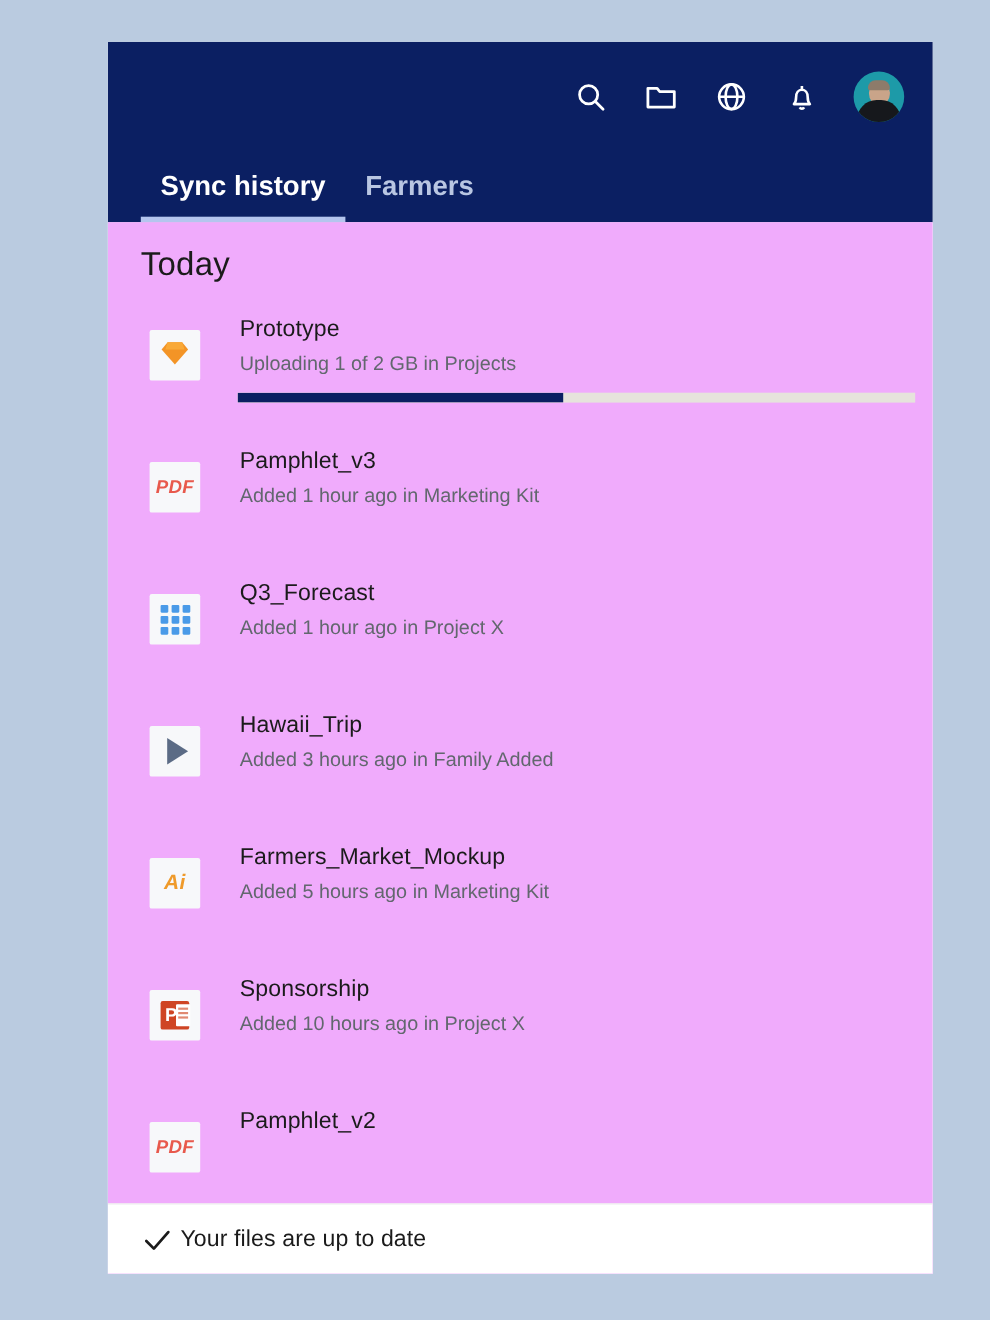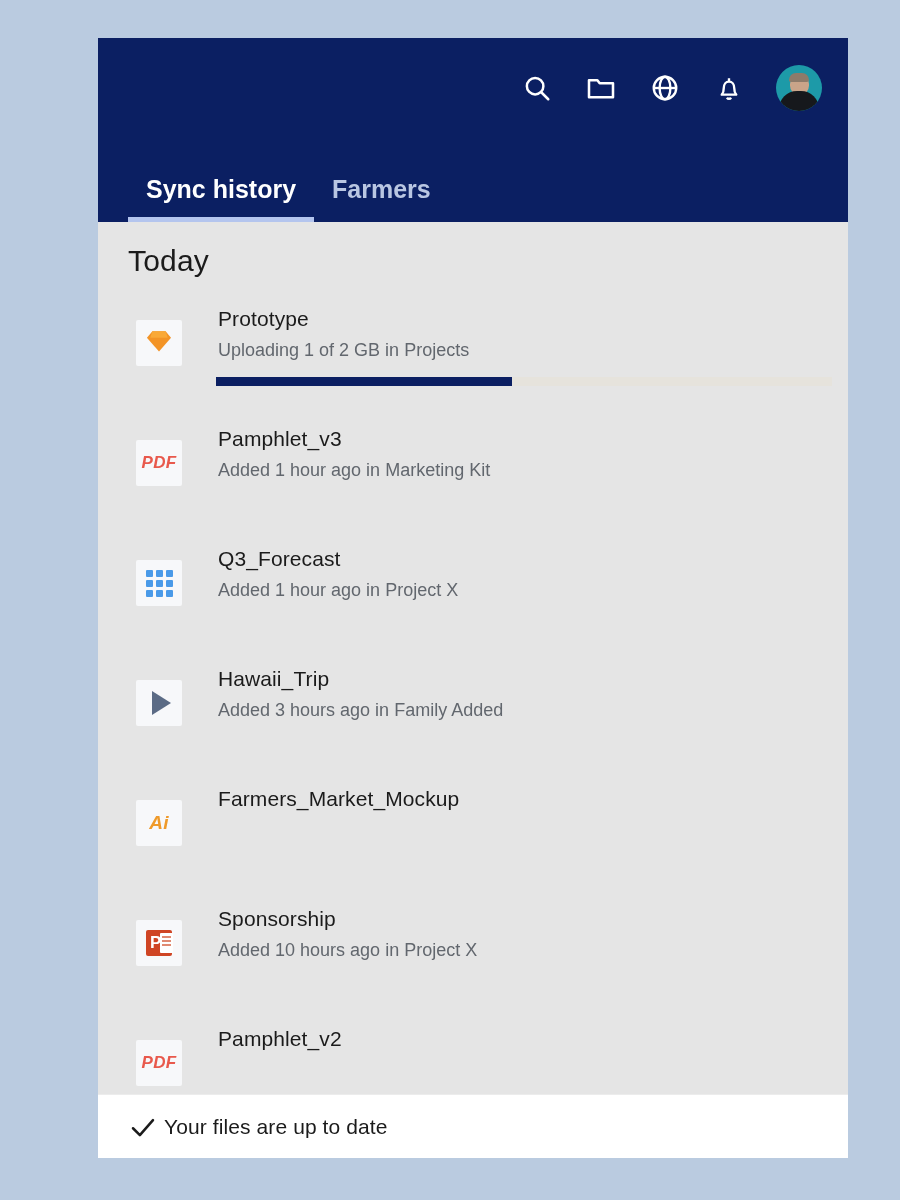--- a/index.html
+++ b/index.html
@@ -25,21 +25,21 @@
     height: 1120px;
     background: #ffffff;
     overflow: hidden;
     display: flex;
     flex-direction: column;
   }
 
   
   #header {
     position: relative;
-    height: 184px;
+    height: 164px;
     background: #0b1f62;
     flex: none;
   }
 
   #header-icons {
     position: absolute;
     right: 26px;
     top: 26px;
     display: flex;
     align-items: center;
@@ -126,21 +126,21 @@
     bottom: 0;
     height: 5px;
     background: #b4c5ee;
   }
 
   
   #content {
     position: relative;
     flex: 1;
     overflow: hidden;
-    background: #e5e5e5;
+    background: #f0abfc;
   }
 
   #section-title {
     font-size: 30px;
     color: #1b1b1b;
     font-weight: normal;
     padding: 22px 0 0 30px;
     letter-spacing: .2px;
   }
 
@@ -426,20 +426,23 @@
           </div>
         </div>
       </div>
 
       <div class="file-row">
         <div class="file-icon-tile">
           <span class="glyph-text glyph-ai">Ai</span>
         </div>
         <div class="file-meta">
           <div class="file-name">Farmers_Market_Mockup</div>
+          <div class="file-sub">
+            <span>Added 5 hours ago in </span><span class="folder-link">Marketing Kit</span>
+          </div>
         </div>
       </div>
 
       <div class="file-row">
         <div class="file-icon-tile">
           <span class="ppt-icon">
             <span class="ppt-box"></span>
             <span class="ppt-page"></span>
             <span class="ppt-p">P</span>
           </span>

